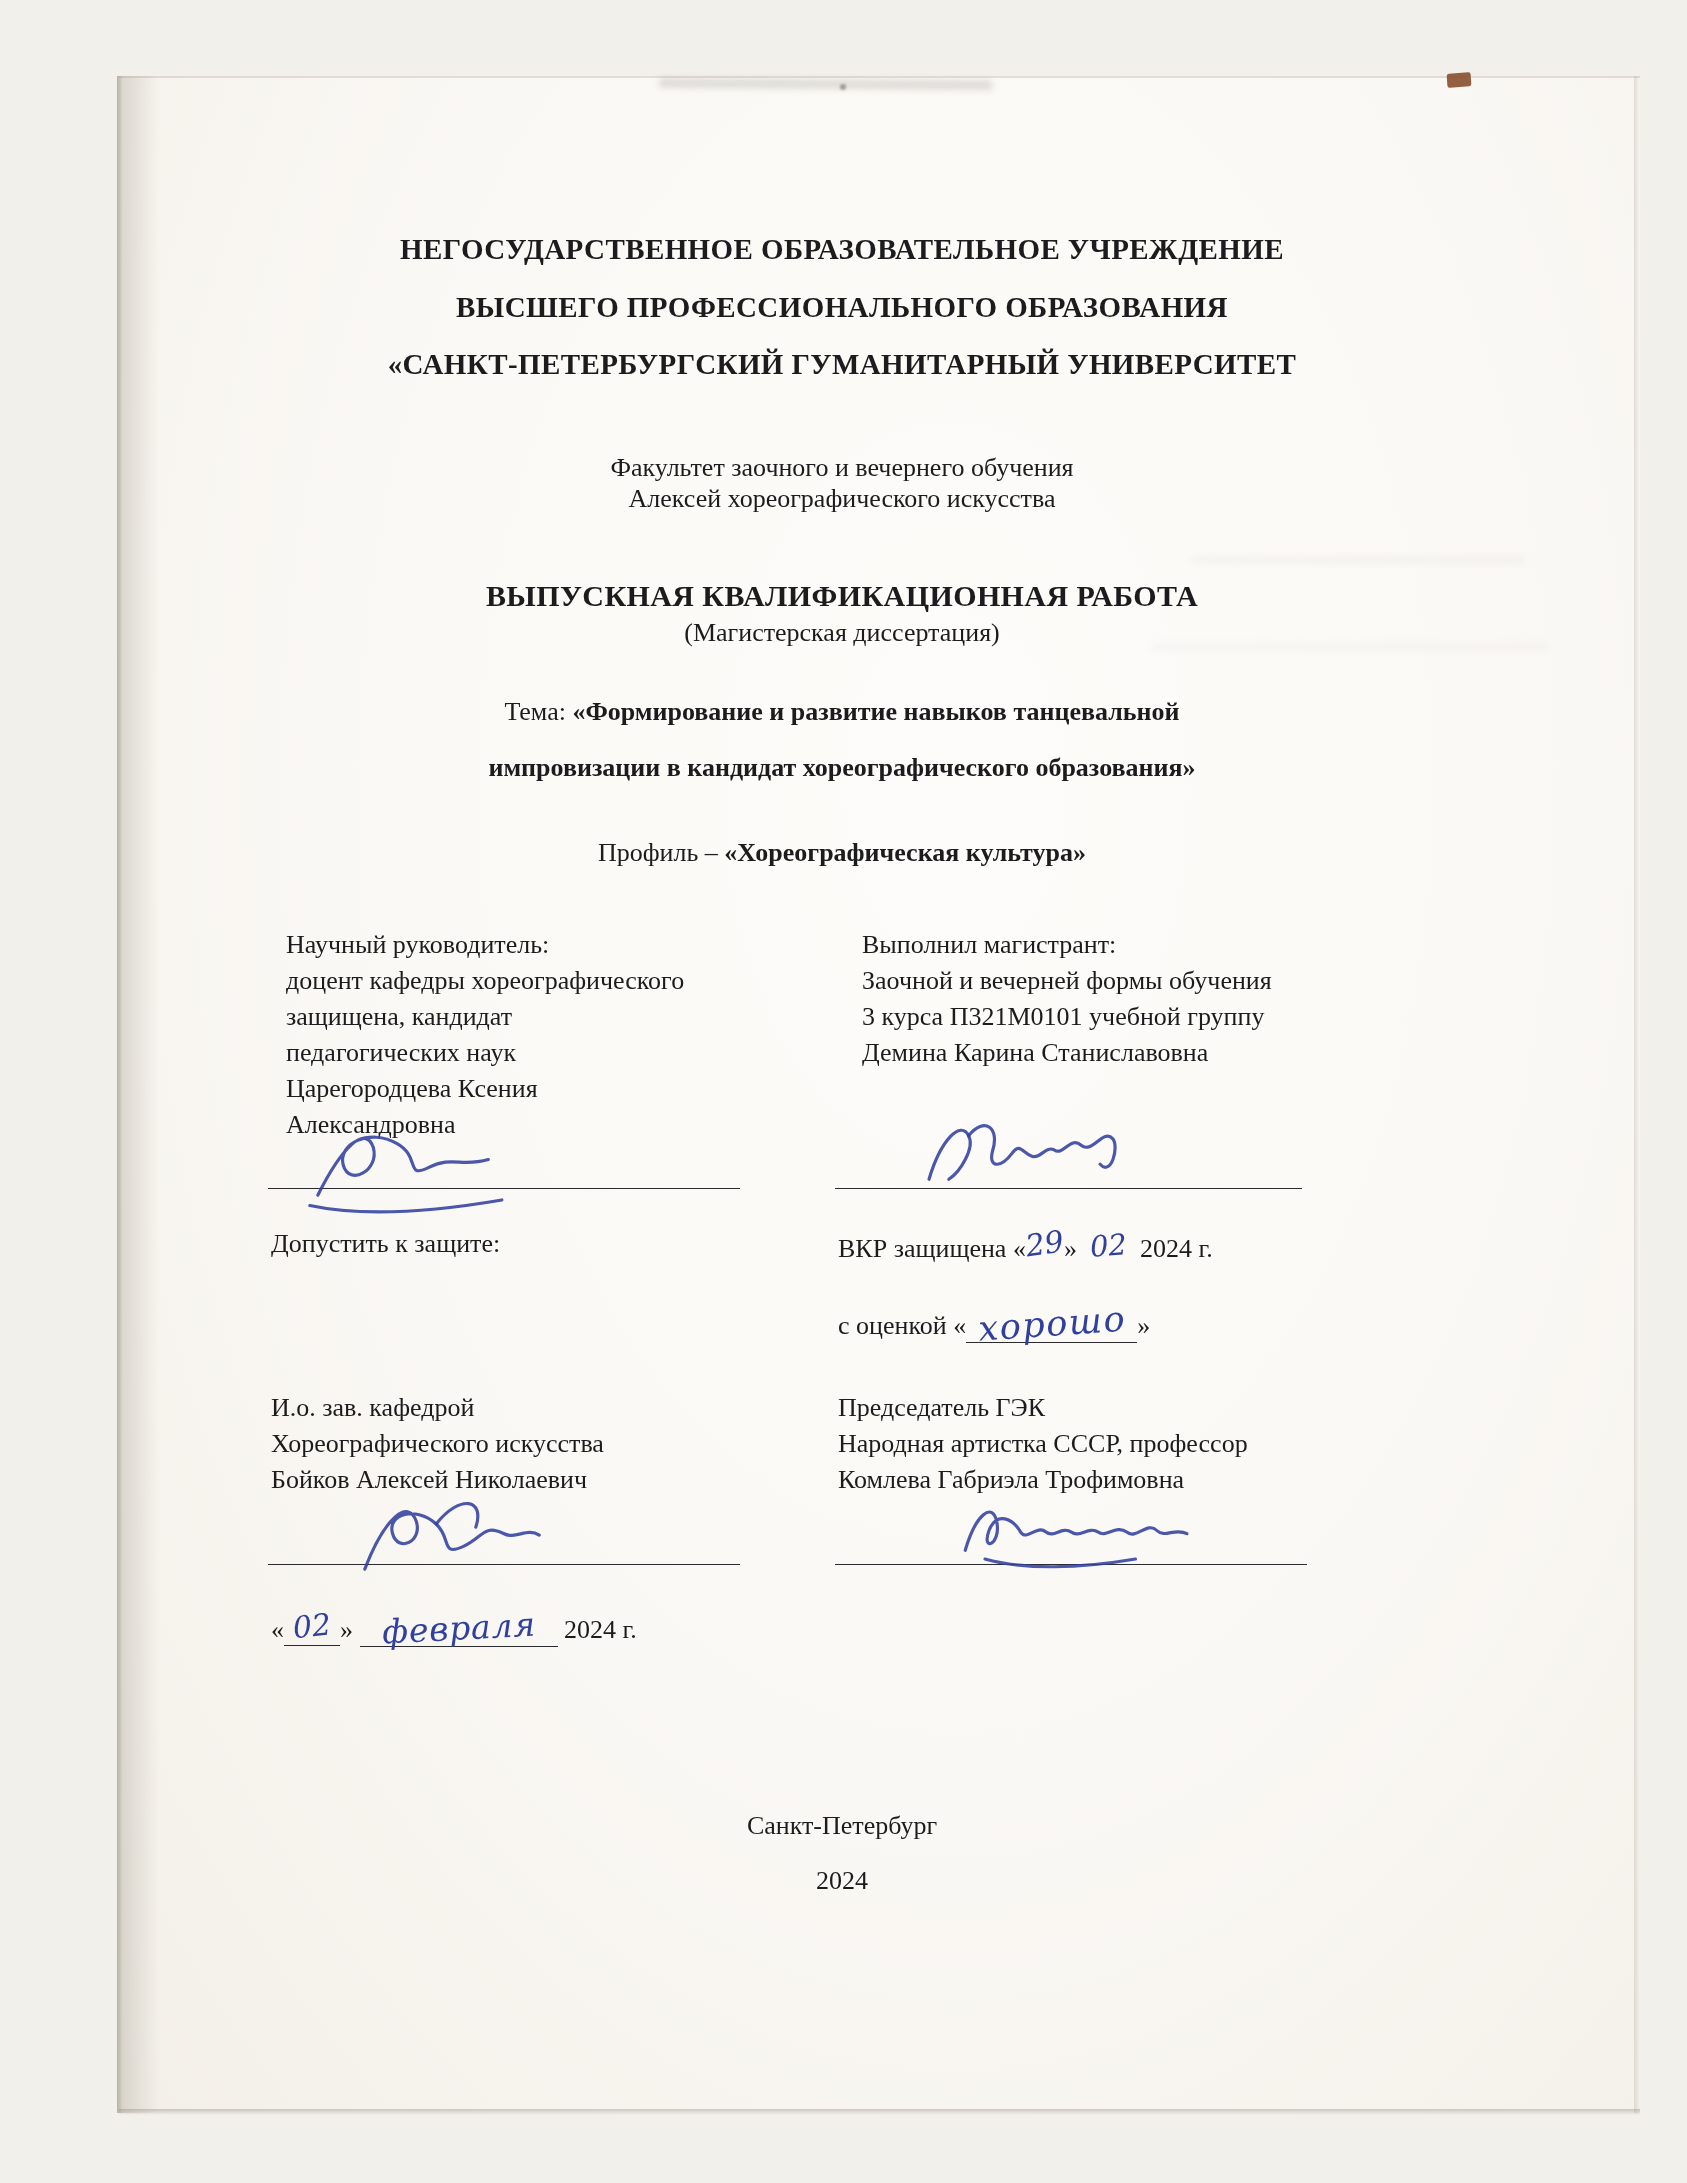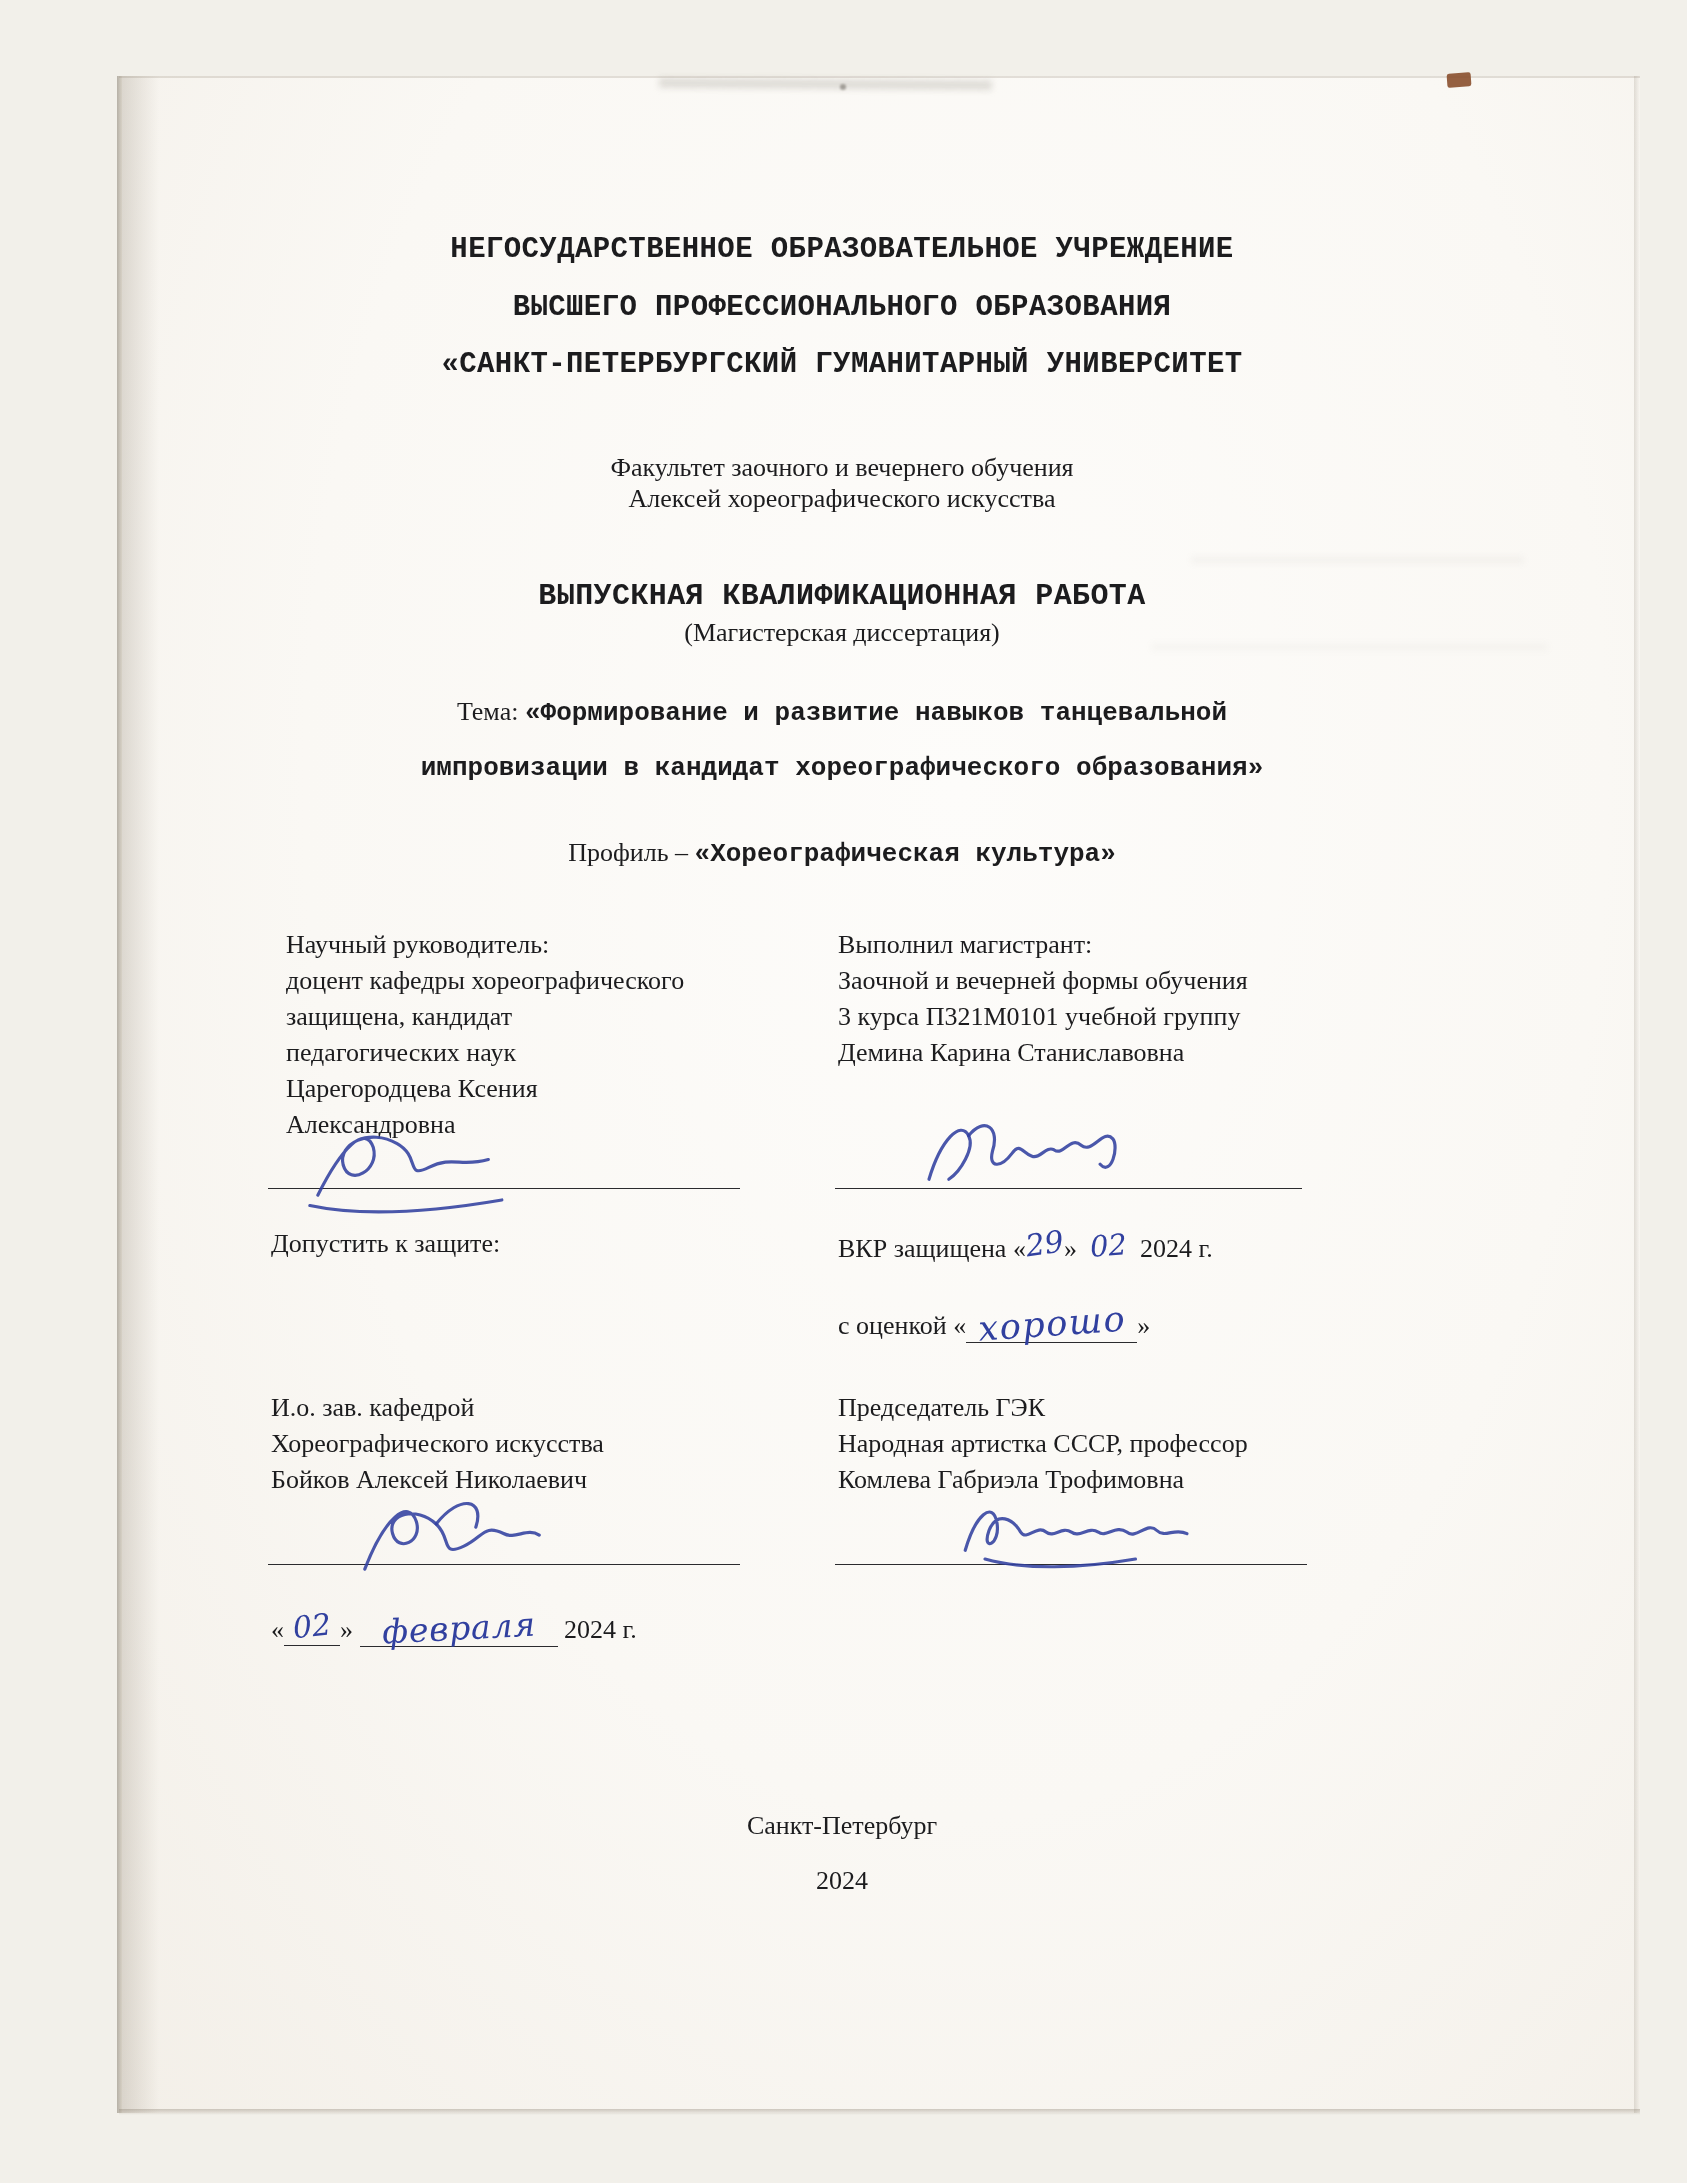--- a/index.html
+++ b/index.html
@@ -28,21 +28,21 @@
     border-radius:2.4px;transform:rotate(-4deg);opacity:.9;}
   .ghost{position:absolute;background:rgba(160,155,145,.30);filter:blur(3.2px);}
   .g1{left:659px;top:79px;width:333px;height:10.3px;transform:rotate(.4deg);}
   .g2{left:1191px;top:556px;width:333px;height:8px;opacity:.25;}
   .g3{left:1151px;top:643px;width:397px;height:8px;opacity:.2;}
   .gdot{position:absolute;left:840px;top:84px;width:5.6px;height:5.6px;border-radius:50%;
     background:#6a665e;opacity:.55;filter:blur(0.8px);}
 
   .t{position:absolute;color:#1c1c1e;white-space:nowrap;font-size:26px;}
   .c{left:191px;width:1302px;text-align:center;white-space:normal;}
-  .b{font-weight:bold;font-family:Liberation Mono, monospace;}
+  .b{font-weight:bold;}
   .fs36{font-size:29px;letter-spacing:0.4px;}
   .fs38{font-size:30px;letter-spacing:0.4px;}
   .col{line-height:36px;}
   .rule{position:absolute;height:0;border-top:1.6px solid #2b2b2e;}
   .usep{display:inline-block;border-bottom:1.6px solid #2b2b2e;text-align:center;vertical-align:baseline;}
   .hand{
     font-family:"DejaVu Serif", serif;font-style:italic;
     color:#31409f;display:inline-block;
   }
   .hand-day{font-size:30px;transform:rotate(-8deg) translateY(-3.2px);}
@@ -91,21 +91,21 @@
 
   <div class="t col" style="left:286px;top:927px">
     <div>Научный руководитель:</div>
     <div>доцент кафедры хореографического</div>
     <div>защищена, кандидат</div>
     <div>педагогических наук</div>
     <div>Царегородцева Ксения</div>
     <div>Александровна</div>
   </div>
 
-  <div class="t col" style="left:838px;top:927px">
+  <div class="t col" style="left:862px;top:927px">
     <div>Выполнил магистрант:</div>
     <div>Заочной и вечерней формы обучения</div>
     <div>3 курса П321М0101 учебной группу</div>
     <div>Демина Карина Станиславовна</div>
   </div>
 
   <div class="rule" style="left:268px;top:1188px;width:472px"></div>
   <div class="rule" style="left:835px;top:1188px;width:467px"></div>
 
   <svg class="sig" style="left:294px;top:1100px" width="238" height="119" viewBox="0 0 300 150">

